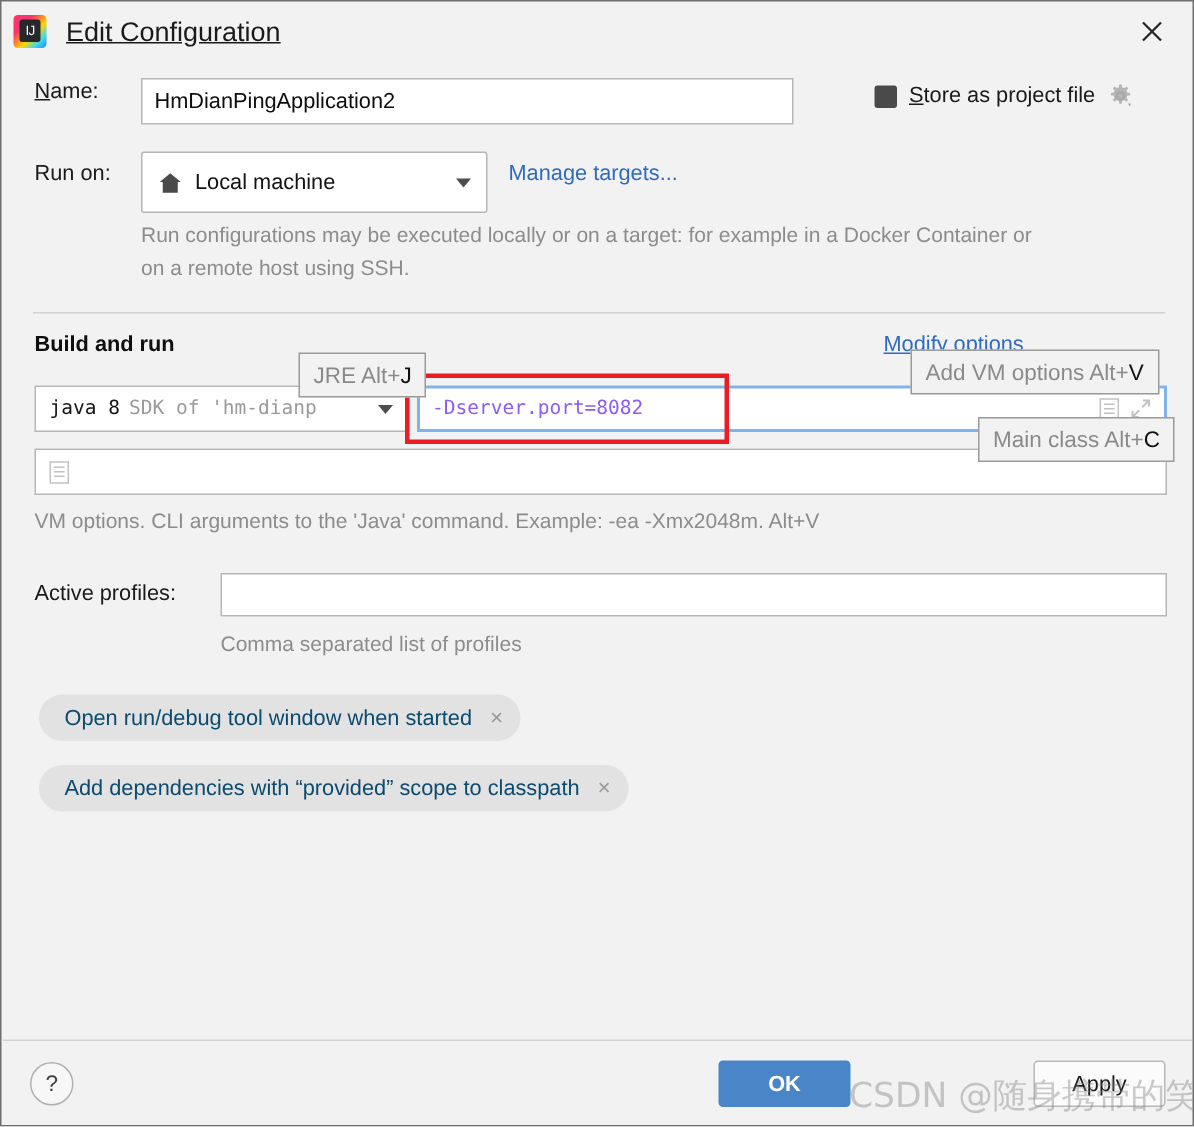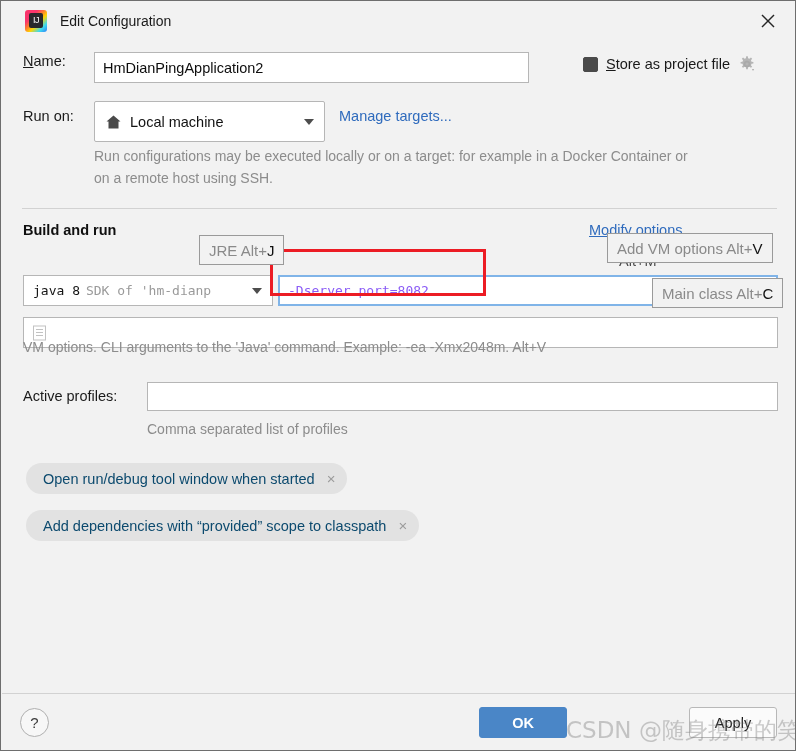--- a/index.html
+++ b/index.html
@@ -18,42 +18,43 @@
     overflow: hidden;
   }
 
   
   #titlebar {
     position: absolute; left: 0; top: 0;
     width: 794px; height: 40px;
     display: flex; align-items: center;
   }
   #app-logo {
-    margin-left: 24px;
+    margin-left: 8px;
     width: 22px; height: 22px;
     border-radius: 3px;
     position: relative;
     background: linear-gradient(135deg,#f9356c 0%,#f9356c 30%,#fd7f2c 45%,#ffd500 60%,#3ddbf0 80%,#2c7ff7 100%);
     flex: 0 0 auto;
   }
   #app-logo .inner {
     position: absolute; left: 4px; top: 3px;
     width: 14px; height: 15px;
     background: #27282c;
     border-radius: 2px;
     color: #ffffff;
     font-size: 9px; line-height: 15px;
     text-align: center;
     font-family: "Liberation Sans", sans-serif;
     letter-spacing: -0.5px;
   }
   #title-text {
     margin-left: 13px;
-    font-size: 14px;
+    font-size: 18px;
     color: #1a1a1a;
+    text-decoration: underline;
   }
   #close-btn {
     position: absolute; right: 14px; top: 7px;
     width: 26px; height: 26px;
     cursor: pointer;
   }
   #close-btn svg { display: block; }
 
   
   .label {
@@ -69,21 +70,20 @@
     border: 1px solid #b6b6b6;
     height: 30px;
     display: flex; align-items: center;
     padding: 0 8px;
     font-size: 14.5px;
     color: #0d0d0d;
   }
   .mono {
     font-family: "DejaVu Sans Mono", "Liberation Mono", monospace;
     font-size: 13px;
-    margin-top: 18px;
   }
 
   
   #name-label { left: 22px; top: 52px; }
   #name-field {
     position: absolute; left: 93px; top: 51px;
     width: 435px; height: 31px;
   }
 
   

